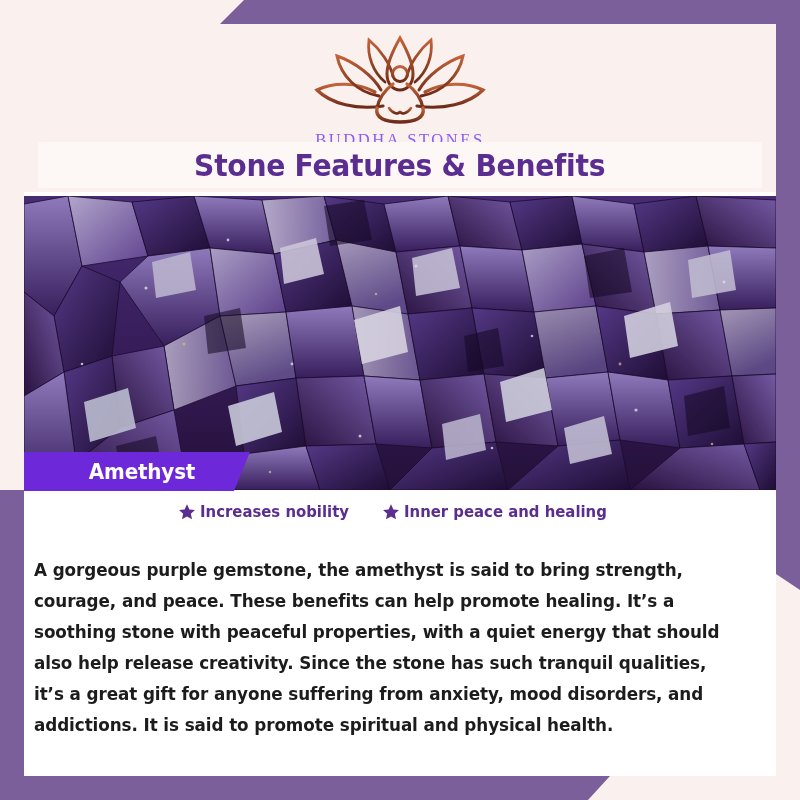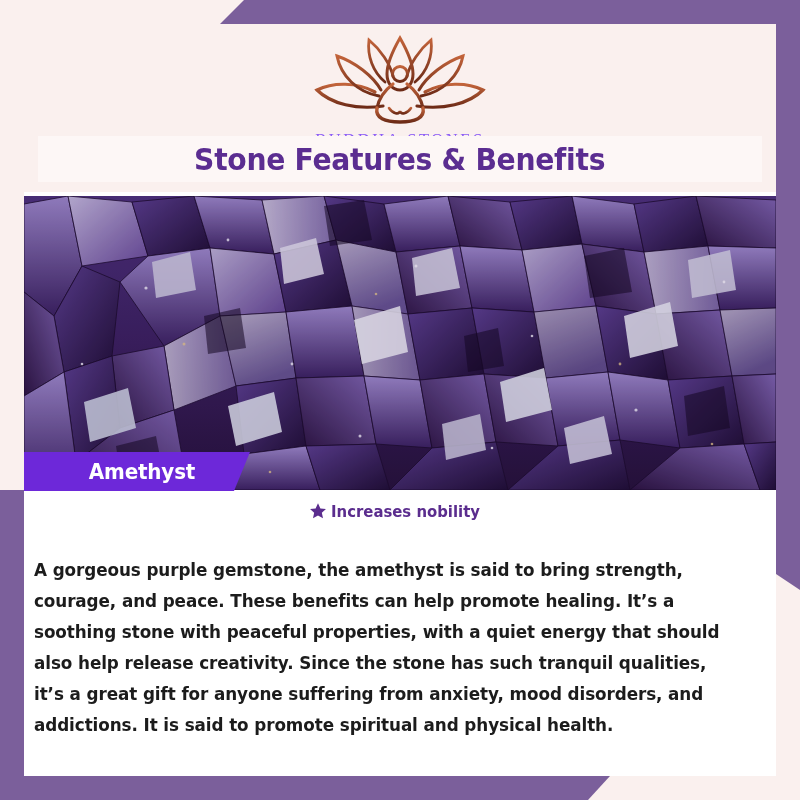--- a/index.html
+++ b/index.html
@@ -90,21 +90,21 @@
     margin-top: 2px;
     font-family: "Liberation Serif", serif;
     font-size: 16.5px;
     letter-spacing: 2.6px;
     color: #8b5cf6;
     font-weight: 400;
   }
   .title-band {
     position: absolute;
     left: 14px;
-    top: 112px;
+    top: 118px;
     width: 724px;
     height: 46px;
     background: #fdf7f6;
     display: flex;
     align-items: center;
     justify-content: center;
   }
   .title-text {
     font-family: "DejaVu Sans", sans-serif;
     font-size: 30px;
@@ -158,21 +158,21 @@
     left: 0;
     top: 478px;
     width: 752px;
     display: flex;
     justify-content: center;
     align-items: center;
     gap: 22px;
   }
   .benefit {
     display: flex;
-    align-items: flex-start;
+    align-items: center;
     gap: 4px;
   }
   .star {
     flex: 0 0 auto;
     display: inline-block;
     width: 18px;
     height: 18px;
     color: #5b2d8e;
   }
   .benefit-label {
@@ -411,19 +411,27 @@
       <div class="benefit">
         <span class="star">
           <svg viewBox="0 0 24 24" width="18" height="18" fill="currentColor" aria-hidden="true">
             <polygon points="12,1.6 15.2,8.6 22.6,9.4 17.1,14.4 18.7,21.8 12,18 5.3,21.8 6.9,14.4 1.4,9.4 8.8,8.6"></polygon>
           </svg>
         </span>
         <span class="benefit-label">Increases nobility</span>
       </div>
 
 
+      <div class="benefit">
+        <span class="star">
+          <svg viewBox="0 0 24 24" width="18" height="18" fill="currentColor" aria-hidden="true">
+            <polygon points="12,1.6 15.2,8.6 22.6,9.4 17.1,14.4 18.7,21.8 12,18 5.3,21.8 6.9,14.4 1.4,9.4 8.8,8.6"></polygon>
+          </svg>
+        </span>
+        <span class="benefit-label">Inner peace and healing</span>
+      </div>
 
     </div>
 
     <p class="body-copy">A gorgeous purple gemstone, the amethyst is said to bring strength, courage, and peace. These benefits can help promote healing. It’s a soothing stone with peaceful properties, with a quiet energy that should also help release creativity. Since the stone has such tranquil qualities, it’s a great gift for anyone suffering from anxiety, mood disorders, and addictions. It is said to promote spiritual and physical health.</p>
 
   </div>
 </div>
 
 </body></html>

